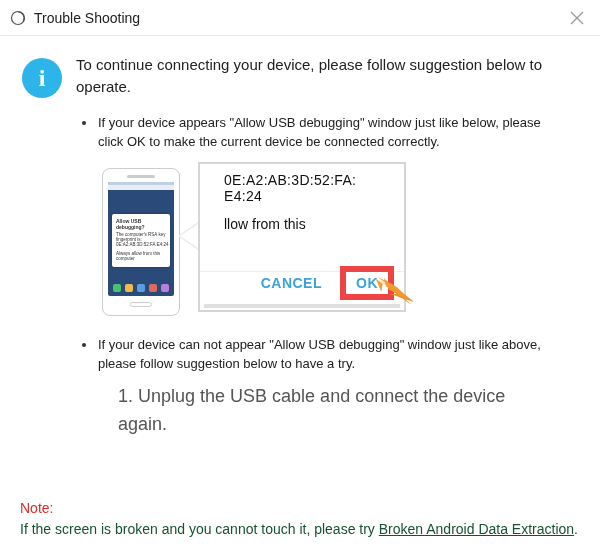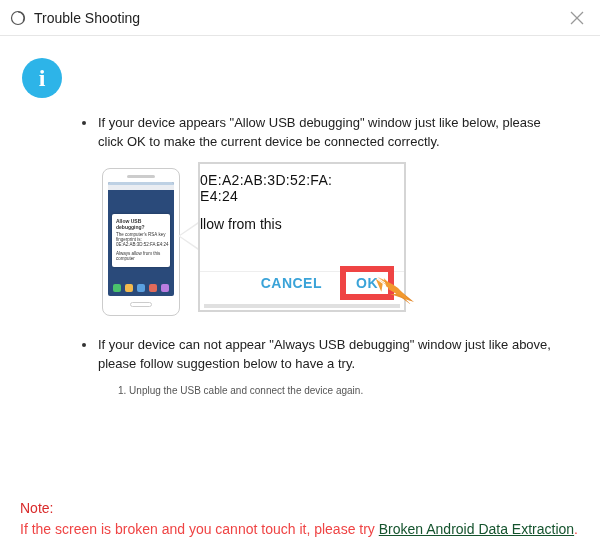--- a/index.html
+++ b/index.html
@@ -83,50 +83,50 @@
     width:0;height:0;
     border-top:12px solid transparent;
     border-bottom:12px solid transparent;
     border-right:18px solid #fff;
   }
 
   .zoom-panel {
     position:absolute; left:96px; top:0;
     width:208px; height:150px;
     border: 2px solid #d5d5d5; background:#fff;
-    padding:8px 0;
+    padding:8px 24px;
     overflow:hidden;
   }
   .zoom-mac { font-size:14px; color:#111; font-weight:500; letter-spacing:.3px;}
   .zoom-sub { font-size:14px; color:#111; margin-top:12px;}
   .zoom-thin { position:absolute; left:0; right:0; bottom:38px; height:1px; background:#eee;}
   .zoom-btns {
     position:absolute; right:10px; bottom:10px;
     display:flex; gap:18px; align-items:center;
     font-size:14px; font-weight:600; letter-spacing:.5px;
   }
   .zoom-cancel { color:#3aa3d8;margin-left:17px; }
   .zoom-ok {
     color:#3aa3d8; border:6px solid #ef4444; padding:3px 10px;
   }
   .zoom-bar { position:absolute; left:4px; right:4px; bottom:2px; height:4px; background:#e0e0e0;}
   .arrow {
     position:absolute; left:272px; top:112px; width:42px; height:30px;
   }
   .arrow svg { width:100%; height:100%; }
 
-  .numbered { margin: 6px 0 0 96px; font-size:10px; color:#555; line-height:1.55; padding-right:20px;}
+  .numbered { margin: 6px 0 0 96px; font-size:18px; color:#555; line-height:1.55; padding-right:20px;}
   .numbered p { margin-bottom:4px;}
 
   .footer {
     position:absolute; left:20px; right:20px; bottom:14px;
     font-size:14px; line-height:1.45;
   }
   .note-label { color:#d92b2b; }
-  .note-body { color:#ef4444; }
+  .note-body { color:#14532d; }
   .note-link { color:#14532d; text-decoration:underline; cursor:pointer;}
 </style>
 </head>
 <body>
 
 <div class="window">
   <div class="titlebar">
     <div class="title-left">
       <span class="title-icon">
         <svg viewBox="0 0 16 16">
@@ -140,20 +140,21 @@
       <svg viewBox="0 0 16 16">
           <line x1="2" y1="2" x2="14" y2="14"></line>
           <line x1="14" y1="2" x2="2" y2="14"></line>
         </svg>
     </div>
   </div>
 
   <div class="content">
     <div class="intro">
       <div class="info-circle">i</div>
+      <div class="intro-text">To continue connecting your device, please follow suggestion below to operate.</div>
     </div>
 
     <div class="bullet-item">
       <div class="bullet-dot"></div>
       <div class="bullet-text">If your device appears "Allow USB debugging" window just like below, please click OK to make the current device  be connected correctly.</div>
     </div>
 
     <div class="illustration">
       <div class="phone">
         <div class="phone-speaker"></div>
@@ -203,21 +204,21 @@
           <polygon points="2,4 26,20 16,20 40,28 18,10 22,16" fill="url(#ag)"></polygon>
           <polygon points="3,3 18,13 14,15 34,26 20,12 16,10" fill="#f2992e"></polygon>
           <polygon points="4,2 38,26 28,26 38,26" fill="none"></polygon>
           <polygon points="4,3 20,14 14,14 36,27 24,14 18,10" fill="#f2992e"></polygon>
         </svg>
       </div>
     </div>
 
     <div class="bullet-item">
       <div class="bullet-dot"></div>
-      <div class="bullet-text">If your device can not appear "Always USB debugging" window just like above, please follow suggestion below to have a try.</div>
+      <div class="bullet-text">If your device can not appear "Allow USB debugging" window just like above, please follow suggestion below to have a try.</div>
     </div>
 
     <div class="numbered">
       <p>1. Unplug the USB cable and connect the device again.</p>
     </div>
   </div>
 
   <div class="footer">
     <span class="note-label">Note:</span><br>
     <span class="note-body">If the screen is broken and you cannot touch it, please try </span><span class="note-link">Broken Android Data Extraction</span><span class="note-body">.</span>

